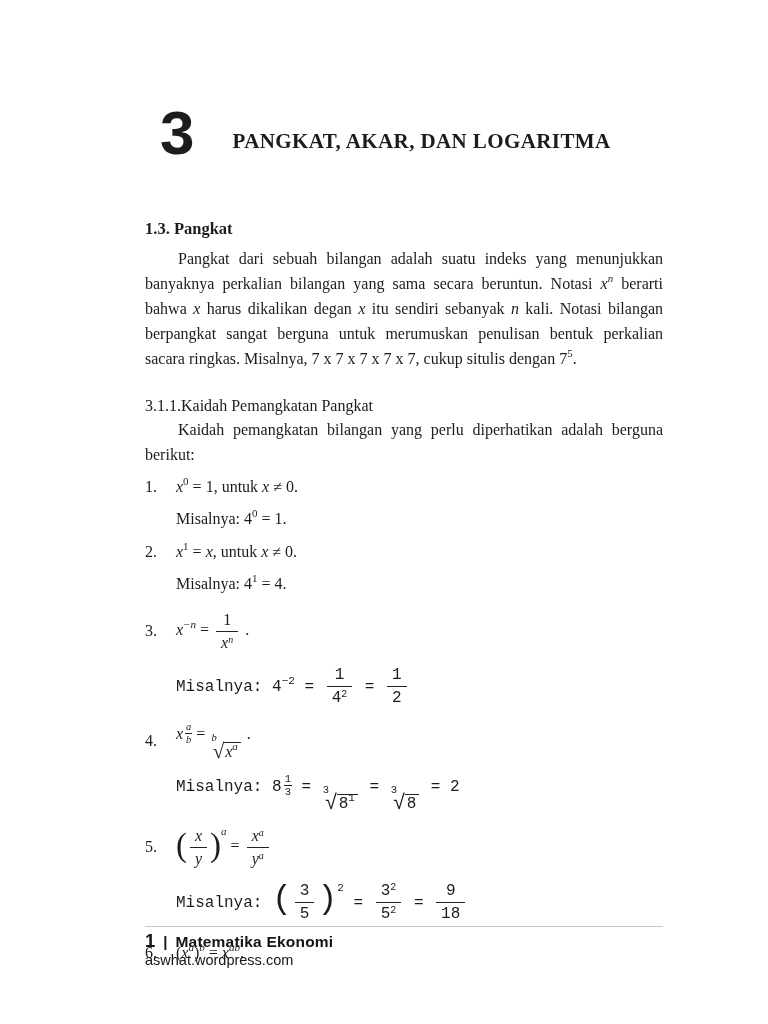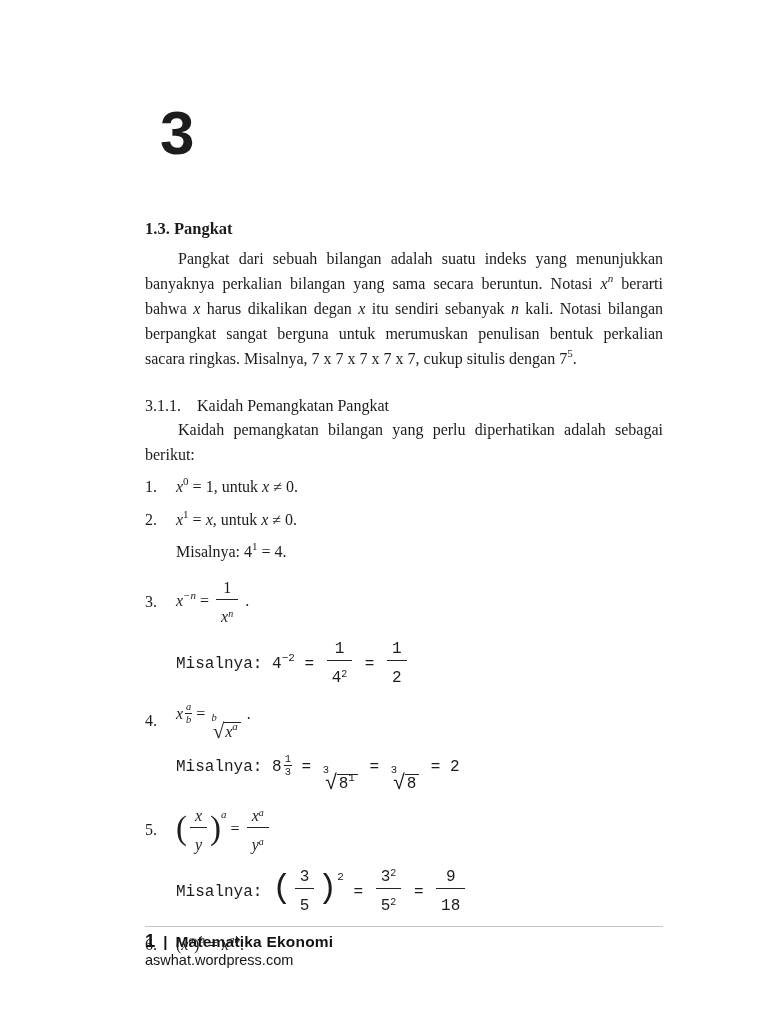--- a/index.html
+++ b/index.html
@@ -22,41 +22,41 @@
   }
   .chapter-title {
     font-weight: 700; font-size: 21px; letter-spacing: 0.4px;
     margin-left: 40px; margin-top: 25px; white-space: nowrap;
   }
 
   
   .sec-heading { font-weight: 700; font-size: 16.5px; margin-top: 56px; }
   .para { margin-top: 7px; font-size: 16px; line-height: 25px; text-align: justify; text-indent: 33px; }
   .subsec-heading { margin-top: 26px; font-size: 16px; }
-  .subsec-heading .shnum { margin-right: 16px; }
+  .subsec-heading .shnum { }
   .intro { margin-top: 2px; font-size: 16px; line-height: 25px; text-align: justify; text-indent: 33px; }
 
   
   .rules { margin-top: 5px; font-size: 16px; }
   .rule { display: flex; margin-top: 7px; line-height: 26px; }
   .rule .rnum { width: 31px; flex: none; }
   .rule .rbody { flex: 1; }
   .rule.tall { align-items: center; margin-top: 13px; }
   .example { margin-left: 31px; margin-top: 6px; line-height: 26px; font-size: 16px; }
   .example.tall { margin-top: 12px; font-family: Liberation Mono, monospace; }
 
   
   .it { font-style: italic; }
   sup { font-size: 11px; line-height: 0; vertical-align: 7px; }
   .frac {
     display: inline-flex; flex-direction: column; align-items: center;
     vertical-align: middle; line-height: 1.25; margin: 0 3px; text-align: center;
   }
   .frac .fn { padding: 0 5px 1px; }
-  .frac .fd { border-top: 1px solid #222; padding: 7px 5px 0; }
+  .frac .fd { border-top: 1px solid #222; padding: 1px 5px 0; }
   .frac sup { font-size: 10px; vertical-align: 5px; }
   .stk {
     display: inline-flex; flex-direction: column; align-items: center;
     font-size: 10.5px; line-height: 1.15; vertical-align: 9px; margin-left: 2px;
   }
   .stk .sd { border-top: 1px solid #222; padding: 0 1px; }
   .rad { display: inline-flex; align-items: flex-end; vertical-align: -2px; margin: 0 2px; }
   .rad .ridx { font-size: 10.5px; margin-right: -4px; margin-bottom: 10px; position: relative; z-index: 1; }
   .rad .rsgn { font-size: 21px; line-height: 0.85; }
   .rad .rcand { border-top: 1.3px solid #222; padding: 0 3px 0 2px; margin-left: -1px; line-height: 1.15; }
@@ -73,38 +73,40 @@
   .fsite { font-weight: 400; font-size: 14.5px; margin-top: 0; }
 </style>
 </head>
 <body>
 
 <div class="page">
   <div class="content">
 
     <div class="chapter">
       <div class="chapter-num">3</div>
+      <div class="chapter-title">PANGKAT, AKAR, DAN LOGARITMA</div>
     </div>
 
     <div class="sec-heading">1.3. Pangkat</div>
 
     <div class="para"><span>Pangkat dari sebuah bilangan adalah suatu indeks yang menunjukkan banyaknya perkalian bilangan yang sama secara beruntun. Notasi </span><span class="it">x</span><sup class="it">n</sup><span> berarti bahwa </span><span class="it">x</span><span> harus dikalikan degan </span><span class="it">x</span><span> itu sendiri sebanyak </span><span class="it">n</span><span> kali. Notasi bilangan berpangkat sangat berguna untuk merumuskan penulisan bentuk perkalian sacara ringkas. Misalnya, 7 x 7 x 7 x 7 x 7, cukup situlis dengan 7</span><sup>5</sup><span>.</span></div>
 
     <div class="subsec-heading">
       <span class="shnum">3.1.1.</span><span>Kaidah Pemangkatan Pangkat</span>
     </div>
 
-    <div class="intro">Kaidah pemangkatan bilangan yang perlu diperhatikan adalah sebagai berikut:</div>
+    <div class="intro">Kaidah pemangkatan bilangan yang perlu diperhatikan adalah berguna berikut:</div>
 
     <div class="rules">
 
       <div class="rule">
         <span class="rnum">1.</span>
         <span class="rbody"><span class="it">x</span><sup>0</sup><span> = 1, untuk </span><span class="it">x</span><span> ≠ 0.</span></span>
       </div>
+      <div class="example"><span>Misalnya: </span><span>4</span><sup>0</sup><span> = 1.</span></div>
 
       <div class="rule">
         <span class="rnum">2.</span>
         <span class="rbody"><span class="it">x</span><sup>1</sup><span> = </span><span class="it">x</span><span>, untuk </span><span class="it">x</span><span> ≠ 0.</span></span>
       </div>
       <div class="example"><span>Misalnya: </span><span>4</span><sup>1</sup><span> = 4.</span></div>
 
       <div class="rule tall">
         <span class="rnum">3.</span>
         <span class="rbody"><span class="it">x</span><sup class="it">−n</sup><span> = </span><span class="frac">

